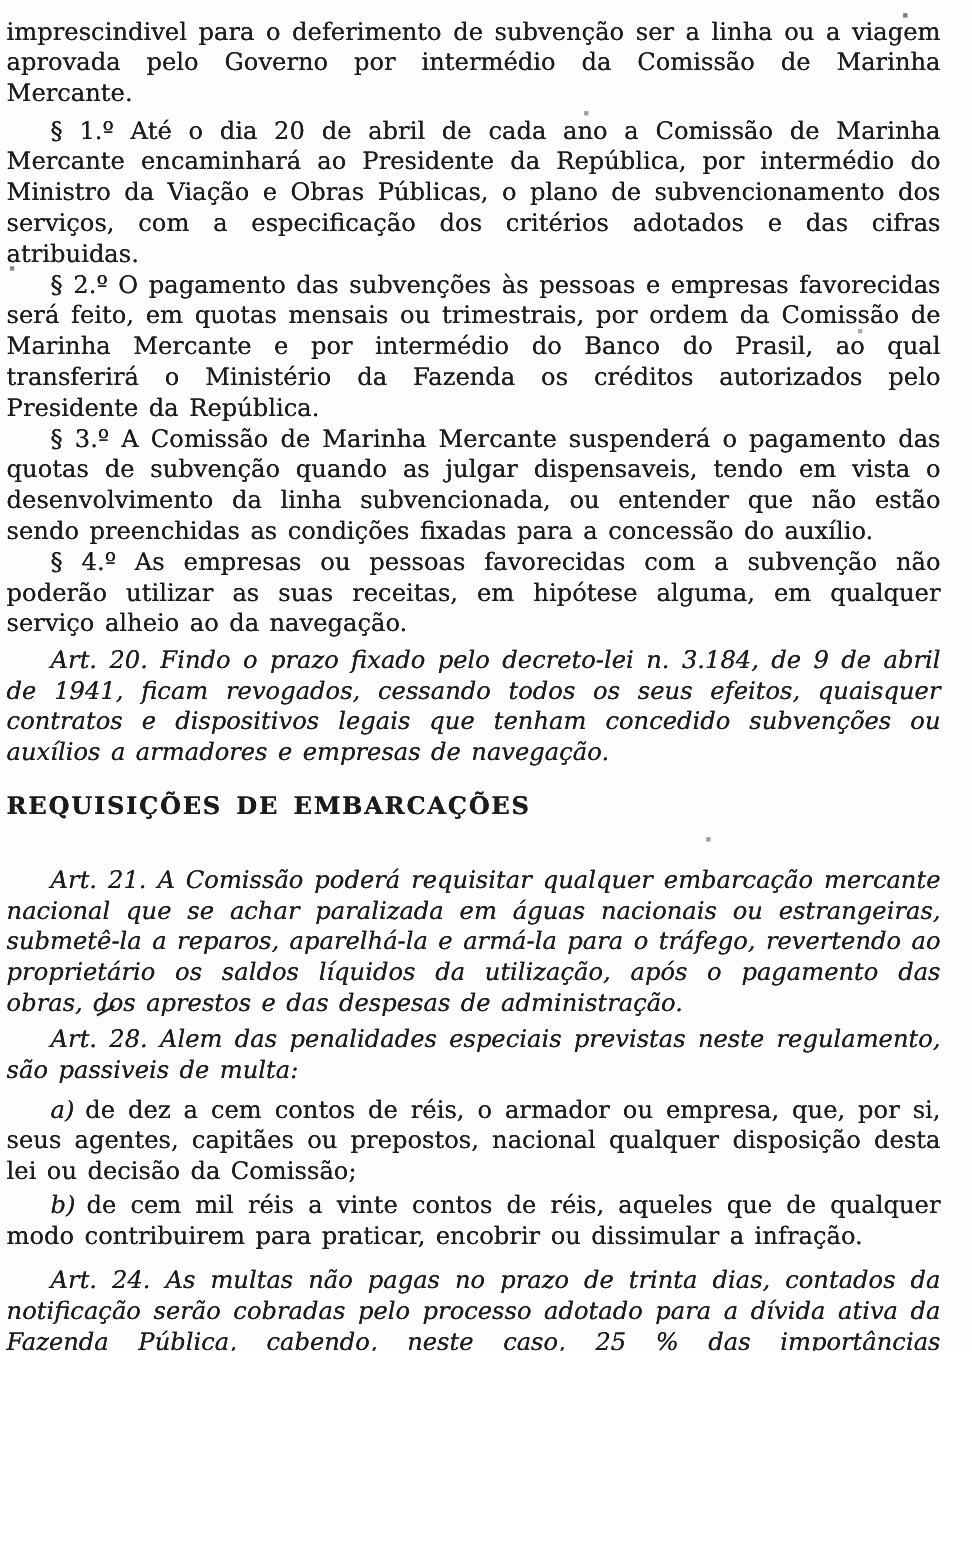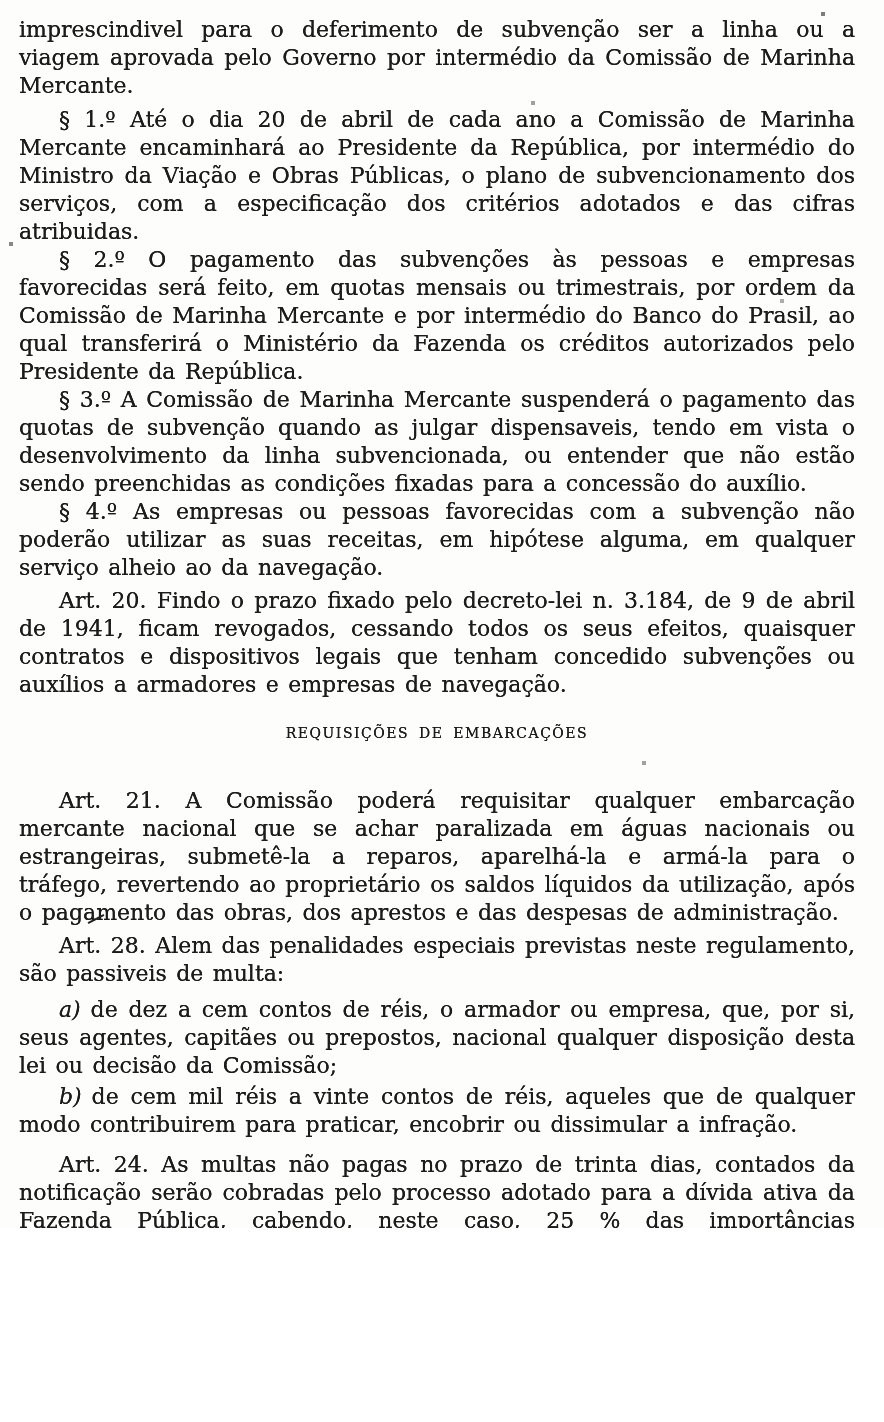--- a/index.html
+++ b/index.html
@@ -11,57 +11,57 @@
     position: relative;
     width: 884px;
     height: 1228px;
     box-sizing: border-box;
     background: #fdfdfb;
     color: #1c1c1c;
     font-family: "DejaVu Serif", "Liberation Serif", serif;
     font-size: 22px;
     line-height: 28px;
     text-align: justify;
-    padding: 16px 29px 0 19px;
+    padding: 16px 29px 0 6px;
     overflow: hidden;
     text-shadow: 0 0 0.5px currentColor;
     word-spacing: 2.5px;
   }
   .para {
     margin: 0;
     text-indent: 40px;
   }
   .opening {
     text-indent: 0;
     margin-bottom: 6px;
   }
   .art {
     margin-top: 5px;
+    font-style: italic;
   }
   .item {
     margin-top: 8px;
   }
   .item-b {
     margin-top: 3px;
   }
   .art-23 {
     margin-top: 10px;
   }
   .art-24 {
     margin-top: 12px;
   }
   .item-label {
     font-style: italic;
     margin-right: 0.45em;
   }
   .section-heading {
-    font-size: 14px;
-    font-weight: normal;
+    font-size: 22px;
+    font-weight: bold;
     letter-spacing: 1.5px;
-    text-align: center;
     text-indent: 0;
     margin: 20px 0 40px 0;
     word-spacing: 4px;
   }
   .section-heading.second {
     margin: 22px 0 34px 0;
   }
   .artifact-slash {
     position: absolute;
     left: 87px;

